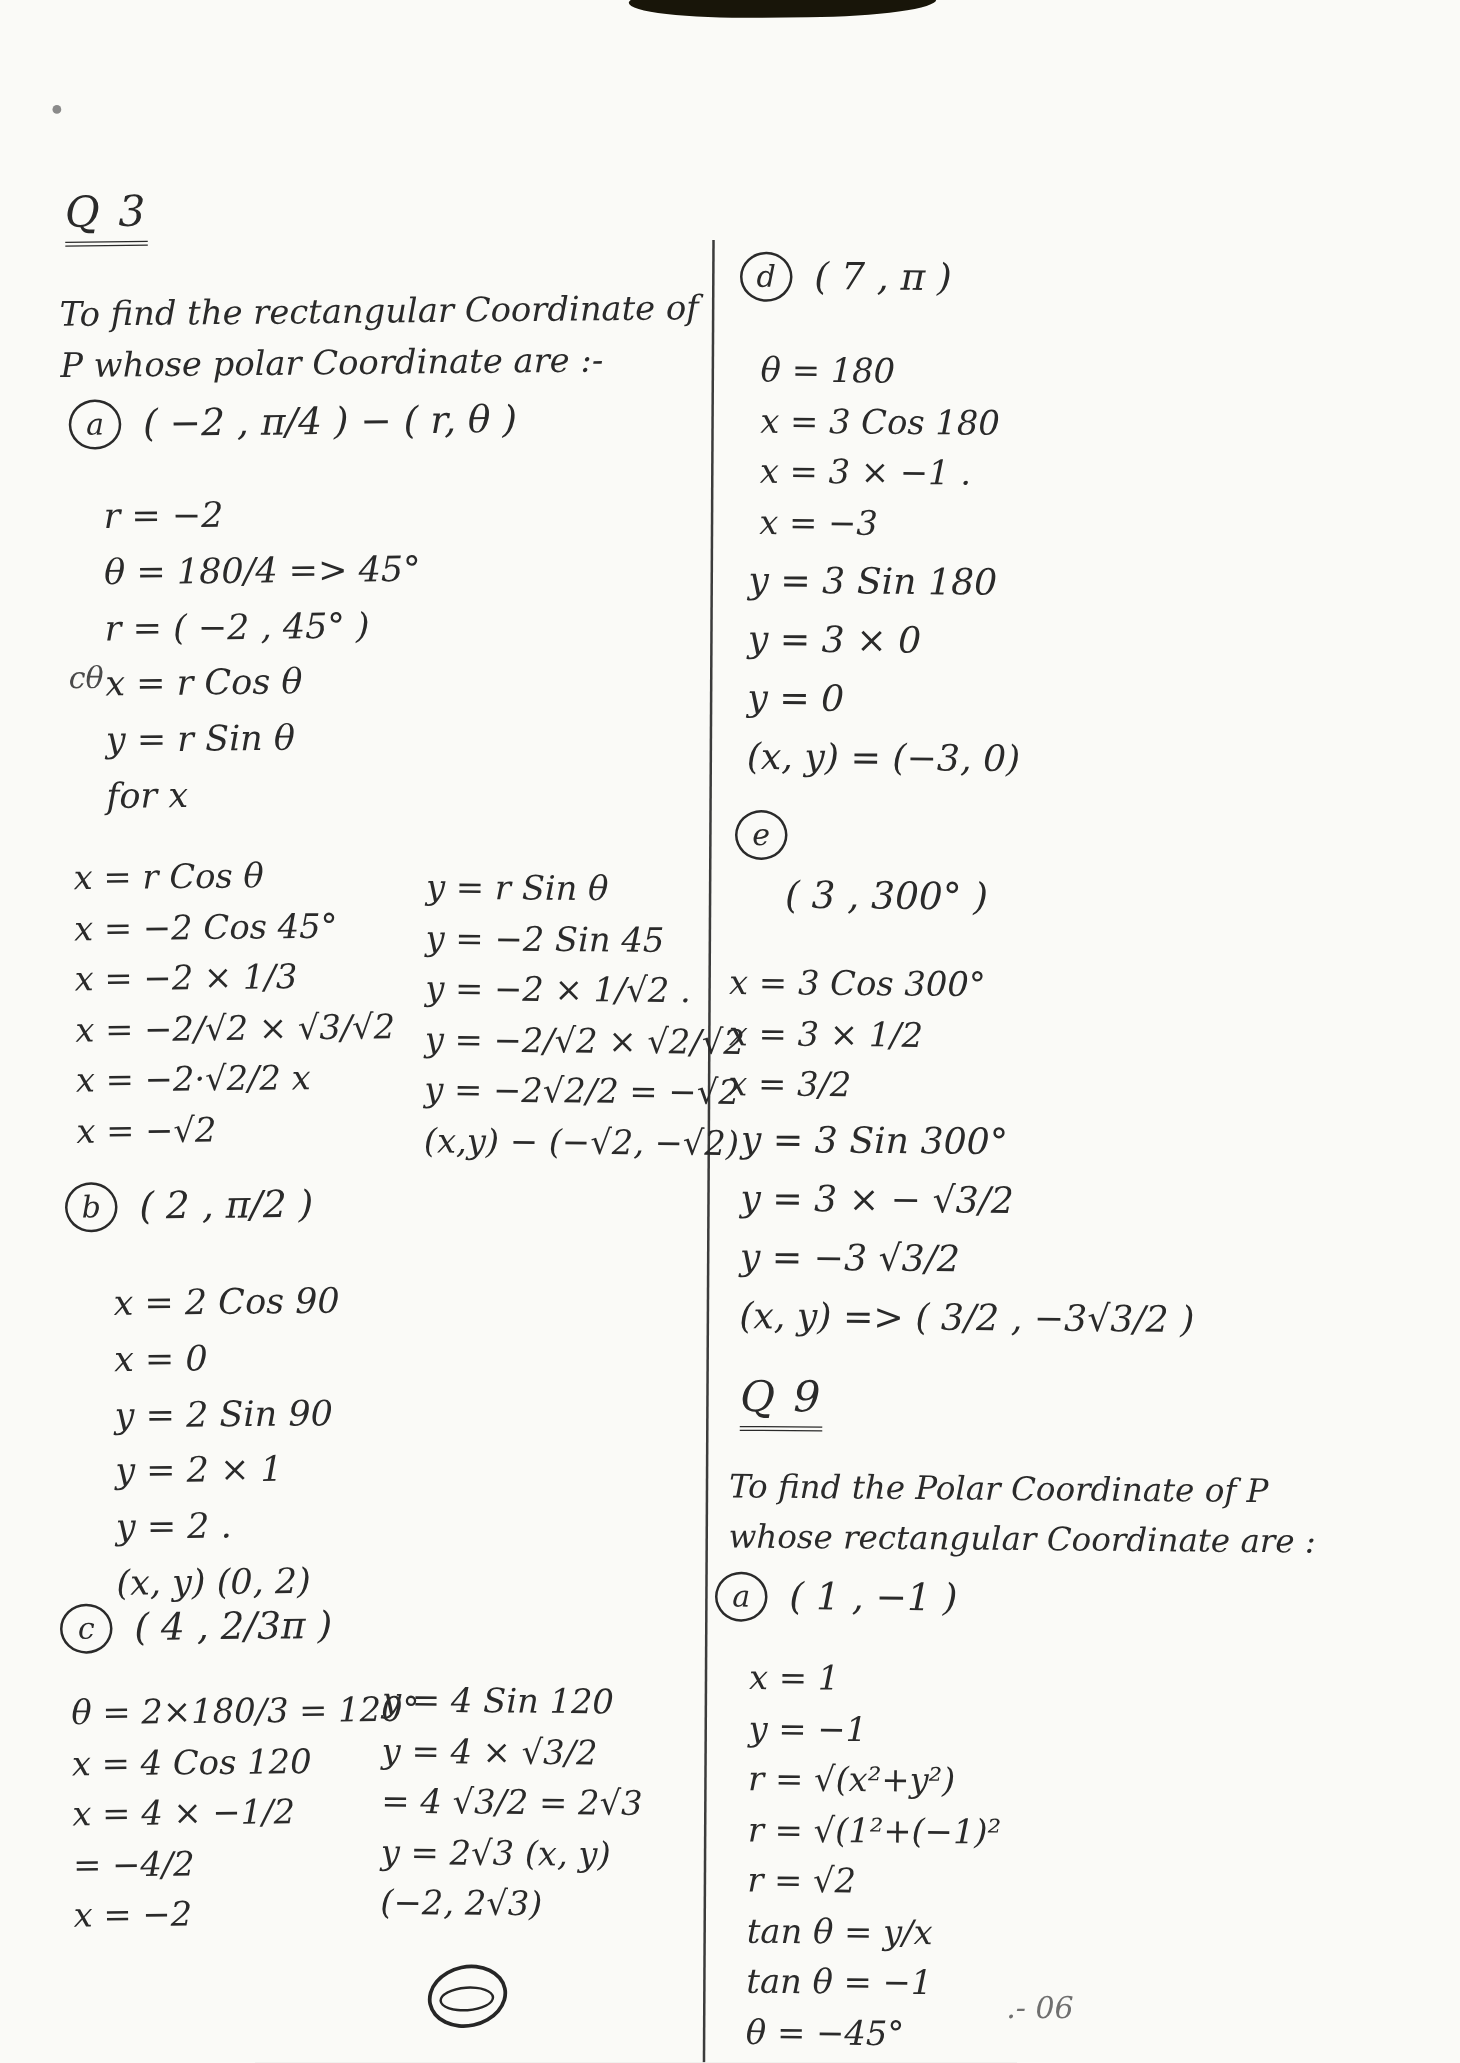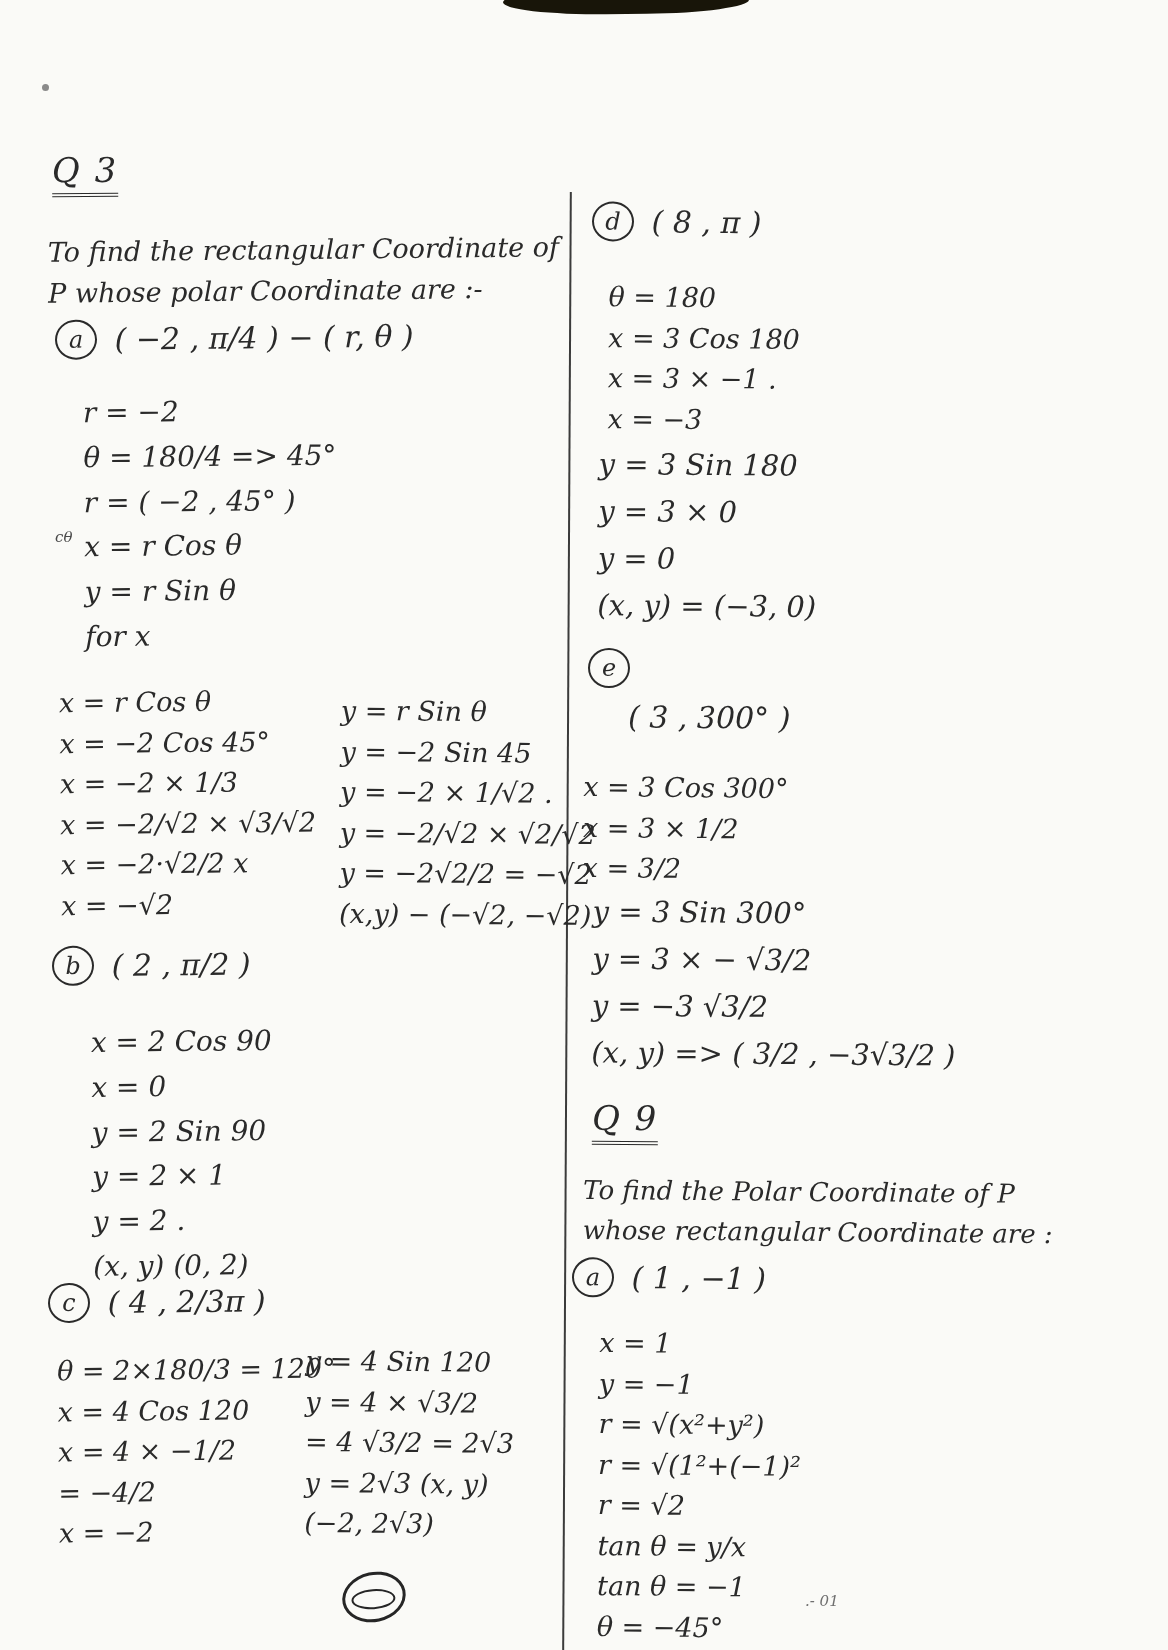--- a/index.html
+++ b/index.html
@@ -33,21 +33,21 @@
     position:absolute;left:566px;top:192px;
     width:2px;height:1458px;background:#3b3b3b;
     transform:rotate(0.3deg);
   }
   .blob{
     position:absolute;left:503px;top:-12px;
     width:246px;height:26px;background:#181509;
     border-radius:50% / 60%;transform:rotate(-0.6deg);
   }
   .dot{position:absolute;left:42px;top:84px;width:7px;height:7px;border-radius:50%;background:#8a8a8a;}
-  .tinymark{font-size:15px;color:#4a4a4a;}
+  .tinymark{font-size:24px;color:#4a4a4a;}
   .faint{color:#6f6f6f;}
   .scribble{
     position:absolute;width:58px;height:44px;
     border:3px solid #262626;border-radius:50%;
     transform:rotate(-12deg);
   }
   .scribble:after{
     content:"";position:absolute;left:6px;top:14px;width:40px;height:16px;
     border:2px solid #262626;border-radius:50%;transform:rotate(8deg);
   }
@@ -136,21 +136,21 @@
       <div class="ln">y = 4 × √3/2</div>
       <div class="ln"> = 4 √3/2 =  2√3</div>
       <div class="ln">y = 2√3  (x, y)</div>
       <div class="ln">   (−2, 2√3)</div>
     </div>
 
   <div class="scribble" style="left:342px;top:1572px;"></div>
 
   <div class="blk phead tilt-r" style="left:592px;top:202px;">
     <span class="circ">d</span>
-    <span class="stmt">( 8 , π )</span>
+    <span class="stmt">( 7 , π )</span>
   </div>
 
   <div class="blk hw27 tilt-r" style="left:608px;top:278px;">
       <div class="ln">θ = 180</div>
       <div class="ln">x = 3 Cos 180</div>
       <div class="ln">x = 3 × −1 .</div>
       <div class="ln"> x = −3</div>
     </div>
 
   <div class="blk hw29 tilt-r" style="left:598px;top:442px;">
@@ -195,15 +195,15 @@
       <div class="ln">x = 1</div>
       <div class="ln">y = −1</div>
       <div class="ln">r = √(x²+y²)</div>
       <div class="ln">r = √(1²+(−1)²</div>
       <div class="ln">r = √2</div>
       <div class="ln">tan θ = y/x</div>
       <div class="ln">tan θ =  −1</div>
       <div class="ln">θ =   −45°</div>
     </div>
 
-  <div class="blk tinymark faint" style="left:805px;top:1592px;">.- 01</div>
+  <div class="blk tinymark faint" style="left:805px;top:1592px;">.- 06</div>
 
 </div>
 
 </body></html>

